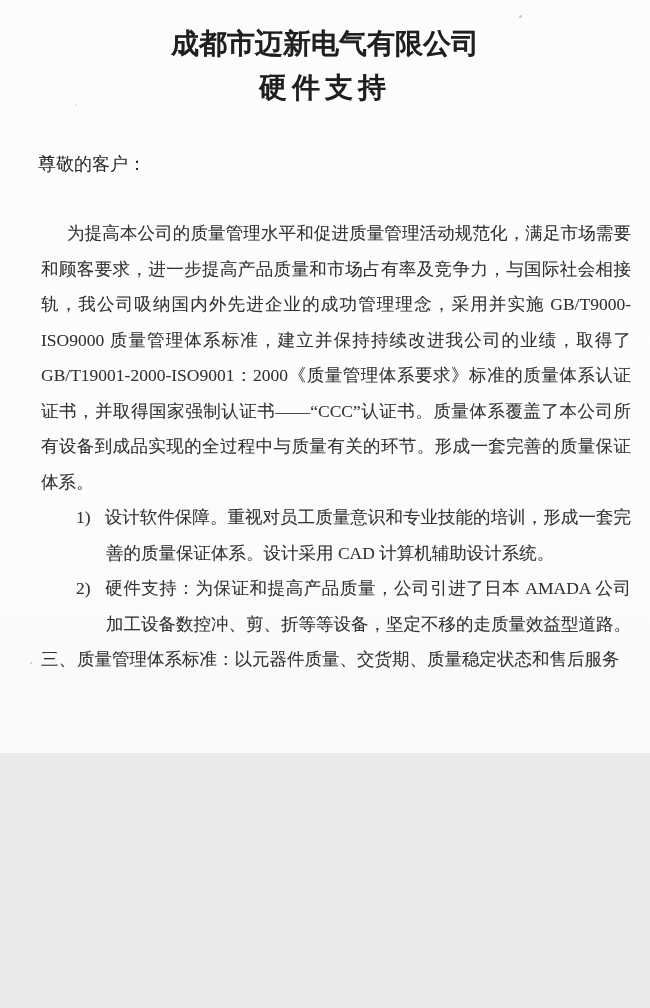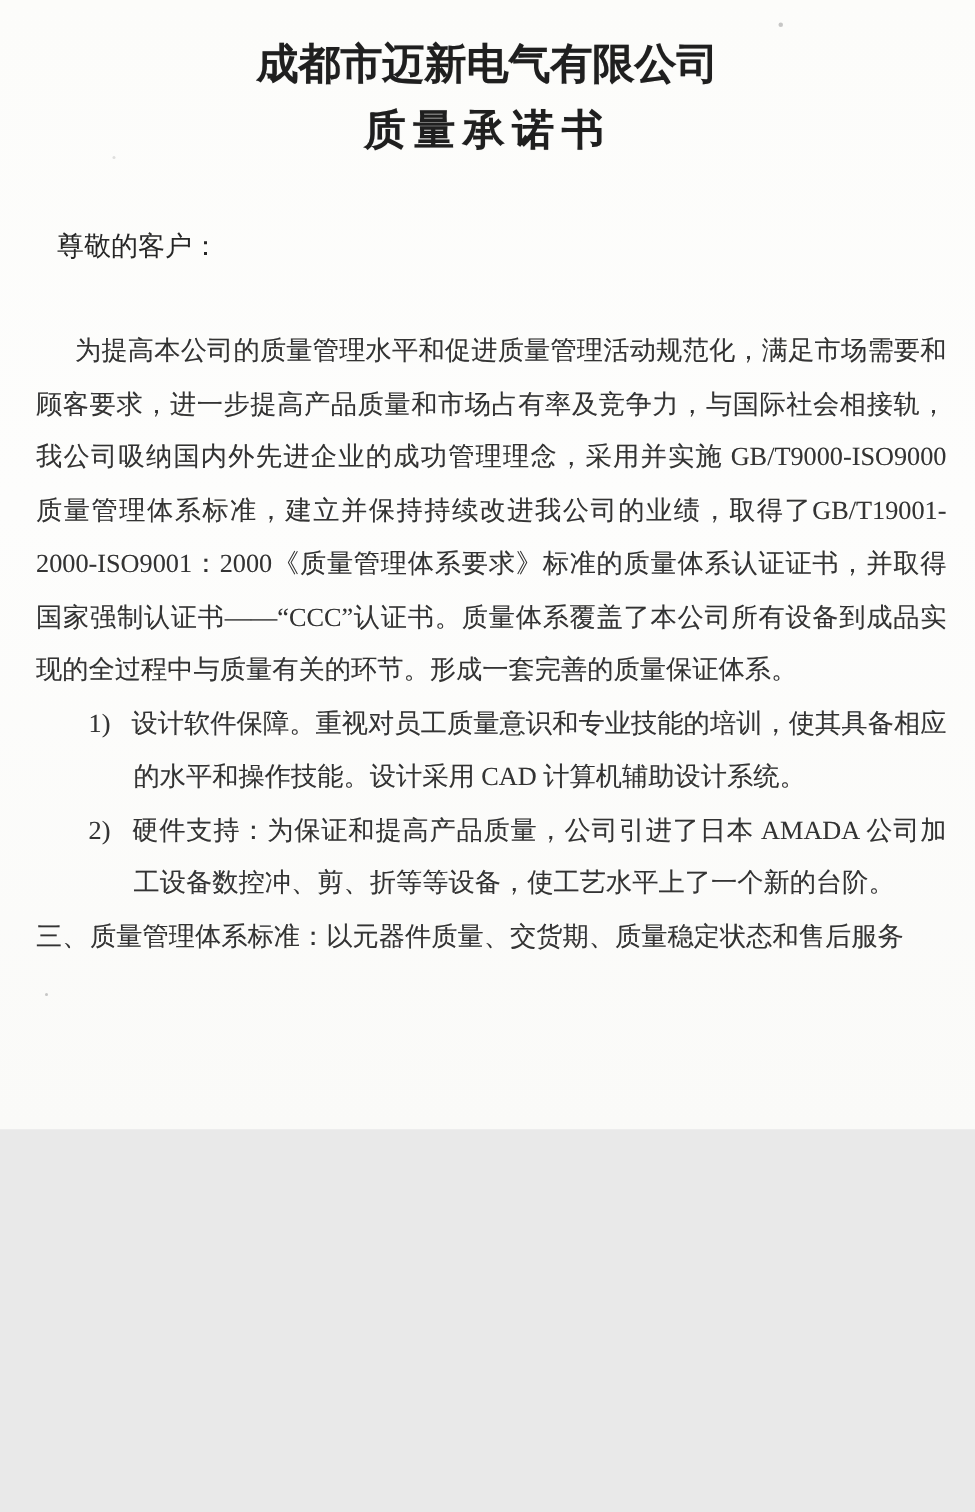--- a/index.html
+++ b/index.html
@@ -31,21 +31,21 @@
     text-shadow:0 0 0.5px rgba(0,0,0,0.35);
   }
   .salutation {
     margin:48px 0 0 38px;
     font-size:18px; font-weight:normal;
     line-height:22px;
     color:#262626;
   }
   .body {
     margin-top:41px;
-    padding:0 19px 0 24px;
+    padding:0 19px 0 41px;
     font-size:17.5px;
     line-height:35.5px;
     text-align:justify;
     color:#333;
     text-shadow:0 0 0.4px rgba(40,40,40,0.25);
   }
   .para { text-indent:26px; }
   
   .sec-a { padding-left:8px; text-indent:-8px; }
   
@@ -71,31 +71,31 @@
 
 <div class="page">
 
   <div class="speck" id="speck1"></div>
   <div class="speck" id="speck2"></div>
   <div class="speck" id="speck3"></div>
   <div class="speck" id="speck4"></div>
 
   <h1 class="title1">成都市迈新电气有限公司</h1>
 
-  <h2 class="title2">质量承诺书</h2>
+  <h2 class="title2">硬件支持</h2>
 
   <p class="salutation">尊敬的客户：</p>
 
   <div class="body">
 
     <p class="para">为提高本公司的质量管理水平和促进质量管理活动规范化，满足市场需要和顾客要求，进一步提高产品质量和市场占有率及竞争力，与国际社会相接轨，我公司吸纳国内外先进企业的成功管理理念，采用并实施 GB/T9000-ISO9000 质量管理体系标准，建立并保持持续改进我公司的业绩，取得了GB/T19001-2000-ISO9001：2000《质量管理体系要求》标准的质量体系认证证书，并取得国家强制认证书——“CCC”认证书。质量体系覆盖了本公司所有设备到成品实现的全过程中与质量有关的环节。形成一套完善的质量保证体系。</p>
 
 
 
-    <div class="subitem"><span class="marker">1)</span><span>设计软件保障。重视对员工质量意识和专业技能的培训，使其具备相应的水平和操作技能。设计采用 CAD 计算机辅助设计系统。</span></div>
+    <div class="subitem"><span class="marker">1)</span><span>设计软件保障。重视对员工质量意识和专业技能的培训，形成一套完善的质量保证体系。设计采用 CAD 计算机辅助设计系统。</span></div>
 
-    <div class="subitem"><span class="marker">2)</span><span>硬件支持：为保证和提高产品质量，公司引进了日本 AMADA 公司加工设备数控冲、剪、折等等设备，使工艺水平上了一个新的台阶。</span></div>
+    <div class="subitem"><span class="marker">2)</span><span>硬件支持：为保证和提高产品质量，公司引进了日本 AMADA 公司加工设备数控冲、剪、折等等设备，坚定不移的走质量效益型道路。</span></div>
 
 
     <div class="sec-b"><span class="marker">三、</span><span>质量管理体系标准：以元器件质量、交货期、质量稳定状态和售后服务</span></div>
 
   </div>
 </div>
 
 </body></html>

